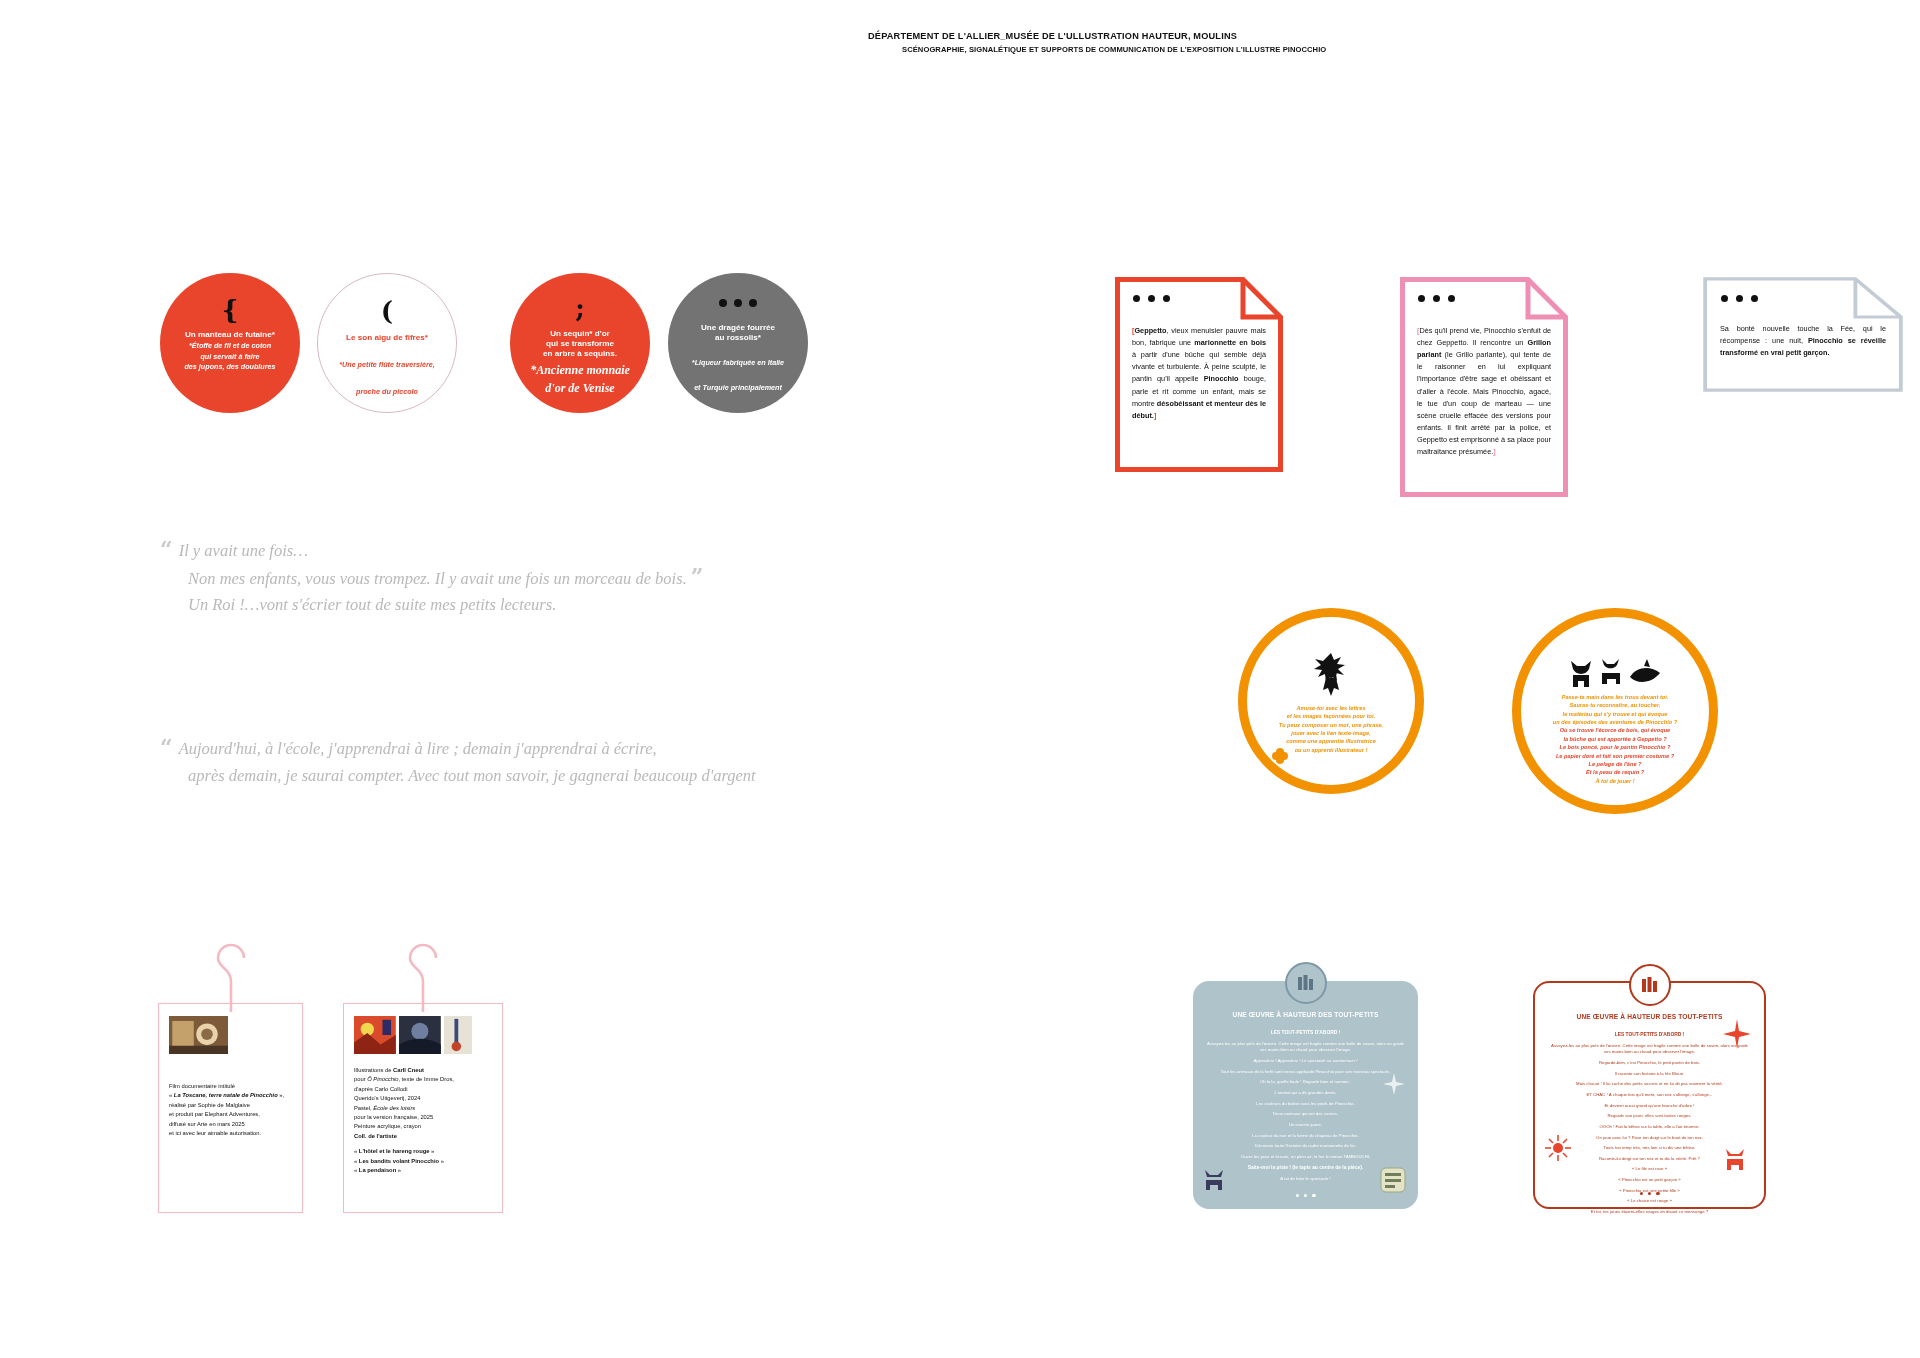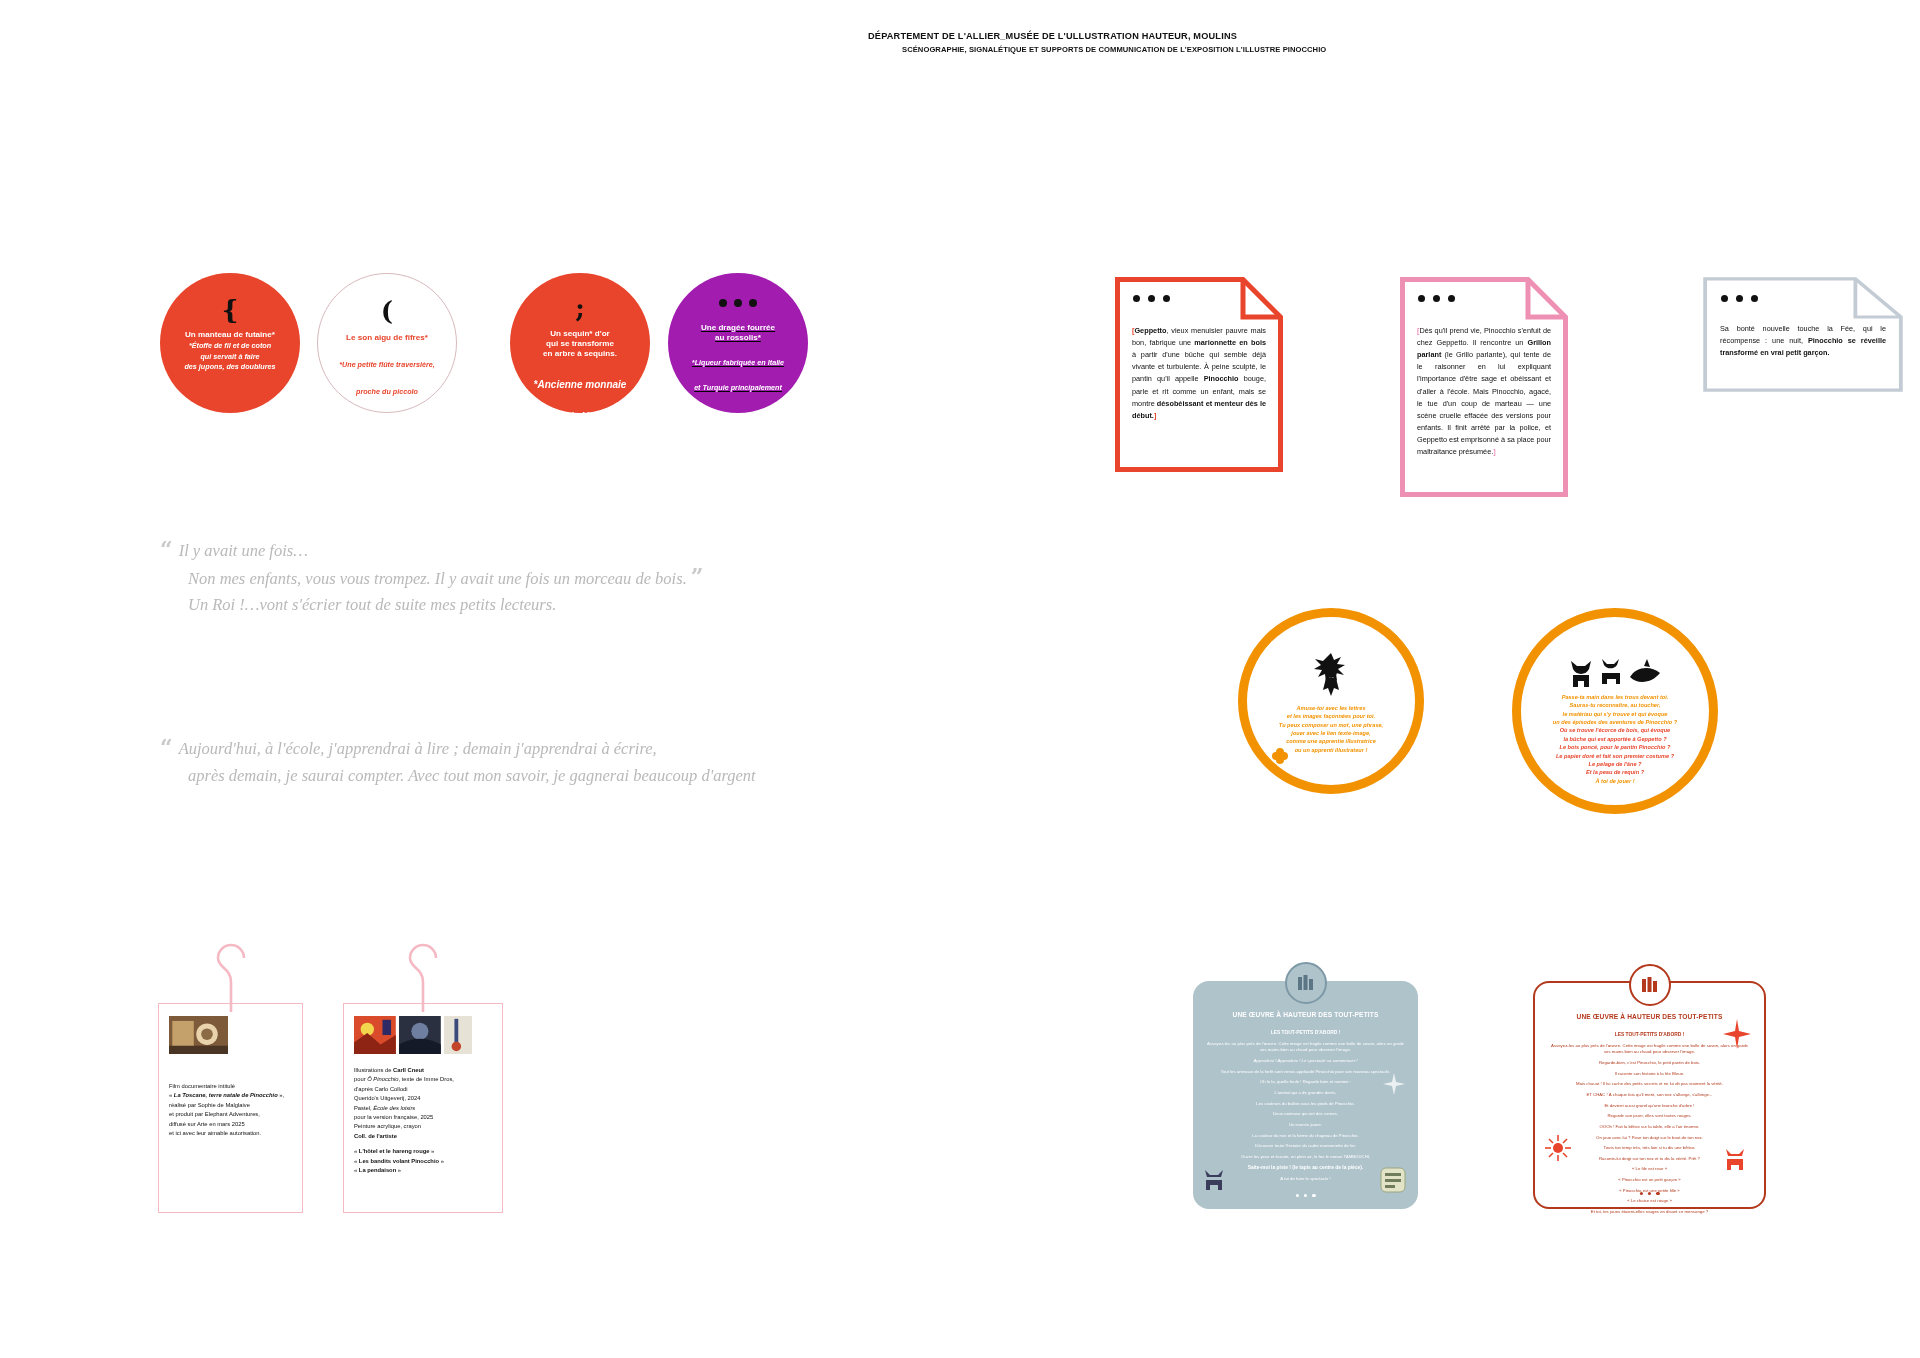--- a/index.html
+++ b/index.html
@@ -29,23 +29,23 @@
   .c1 .sub{font-size:7.2px;color:#fff;margin-top:2px;}
 
   .c2{left:157px;top:0px;width:140px;height:140px;background:#fff;border:0.8px solid #d8b9bd;padding-top:24px;}
   .c2 .glyph{font-size:26px;color:#111;margin-bottom:9px;}
   .c2 .ttl{font-size:8.1px;color:#E8452C;}
   .c2 .sub{font-size:7.2px;color:#E8452C;margin-top:18px;}
 
   .c3{left:350px;top:0px;width:140px;height:140px;background:#E8452C;padding-top:22px;}
   .c3 .glyph{font-size:26px;color:#111;margin-bottom:8px;}
   .c3 .ttl{font-size:8.1px;color:#fff;}
-  .c3 .sub{font-size:10px;color:#fff;margin-top:20px;}
-
-  .c4{left:508px;top:0px;width:140px;height:140px;background:#a21caf;padding-top:26px;text-decoration:underline;}
+  .c3 .sub{font-size:12px;color:#fff;margin-top:4px;font-family:Liberation Serif, serif;}
+
+  .c4{left:508px;top:0px;width:140px;height:140px;background:#737373;padding-top:26px;}
   .c4 .dots{display:flex;gap:7px;margin-bottom:16px;}
   .c4 .dots i{width:8px;height:8px;border-radius:50%;background:#111;display:block;}
   .c4 .ttl{font-size:8.1px;color:#fff;}
   .c4 .sub{font-size:7.2px;color:#fff;margin-top:16px;}
 
   
   .quote{position:absolute;color:#b9b9b9;font-family:"Liberation Serif",serif;font-style:italic;}
   .quote .mark{font-family:"DejaVu Serif",serif;font-style:normal;font-weight:bold;
                font-size:22px;color:#c9c9c9;line-height:1;}
   .quote .ln{font-size:16.5px;line-height:1.62;white-space:nowrap;}

